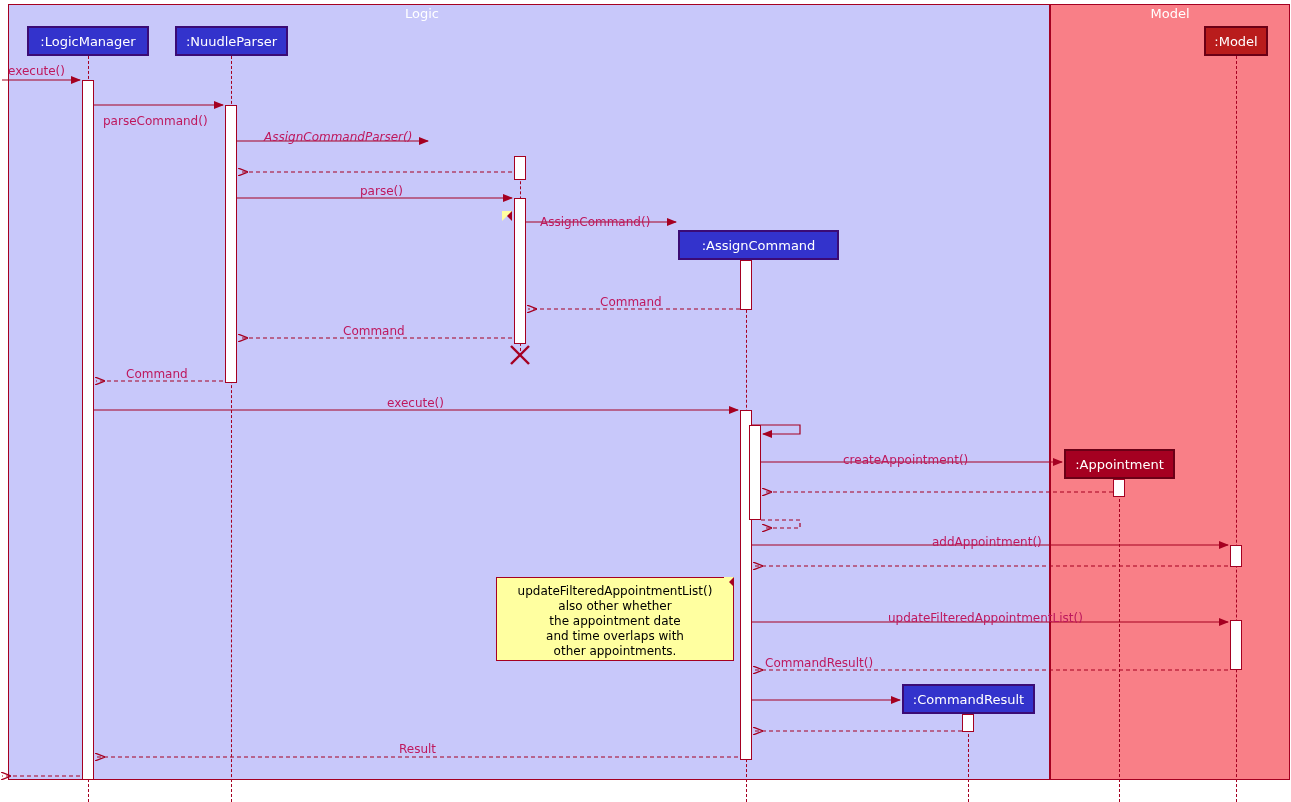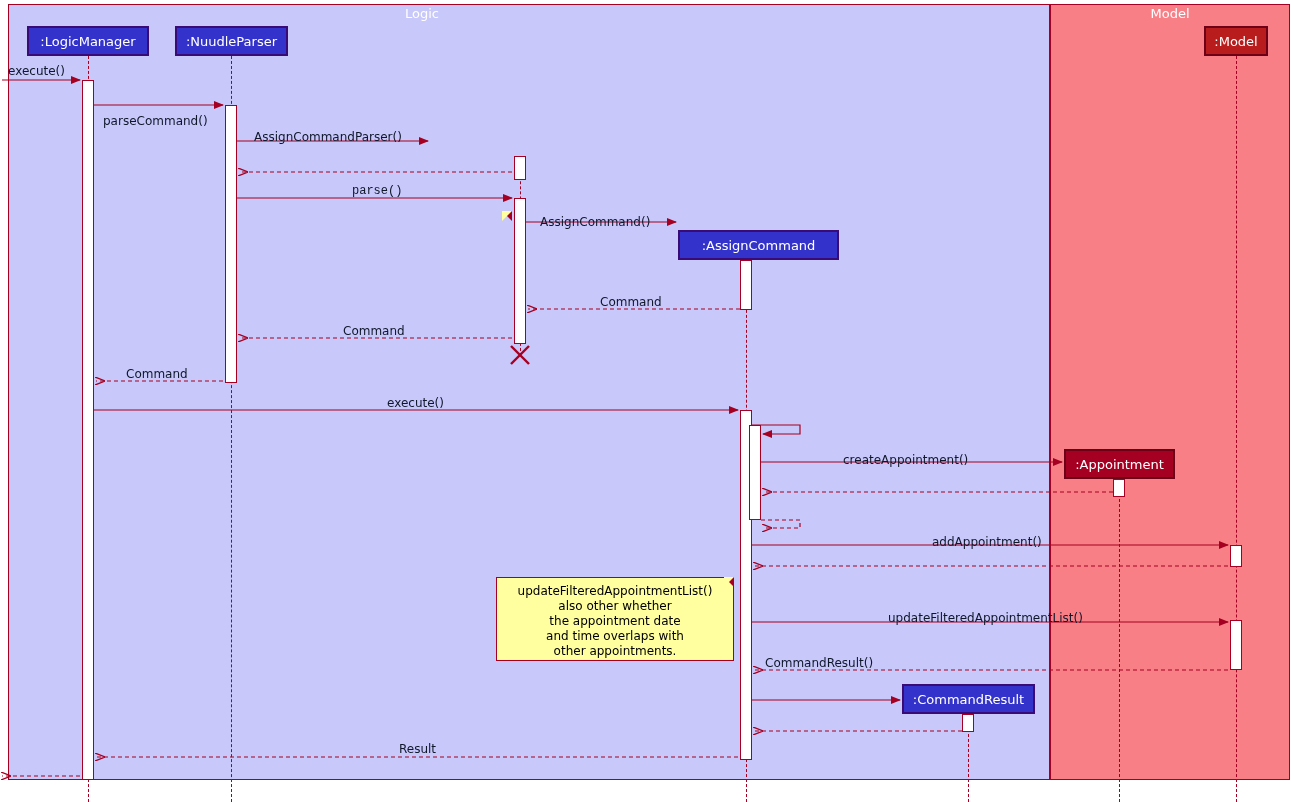--- a/index.html
+++ b/index.html
@@ -13,21 +13,21 @@
   .region-label{
     position:absolute;color:#ffffff;font-size:13px;text-align:center;
   }
   .participant{
     position:absolute;box-sizing:border-box;border:2px solid #3b0b75;
     color:#ffffff;font-size:13px;text-align:center;white-space:nowrap;
     display:flex;align-items:center;justify-content:center;
   }
   .lifeline{position:absolute;width:0;border-left:1px dashed #a50021;}
   .activation{position:absolute;box-sizing:border-box;background:#ffffff;border:1px solid #a50021;}
-  .msg-label{position:absolute;font-size:12px;color:#0f172a;white-space:nowrap;}
+  .msg-label{position:absolute;font-size:12px;color:#be185d;white-space:nowrap;}
   .note{
     position:absolute;box-sizing:border-box;background:#ffffa0;border:1px solid #a50021;
     font-size:12px;color:#000000;text-align:center;padding-top:6px;
     line-height:15px;
   }
   .note-fold{position:absolute;width:0;height:0;border-style:solid;border-width:0 10px 10px 0;border-color:transparent #a50021 transparent transparent;}
   .note-fold2{position:absolute;width:0;height:0;border-style:solid;border-width:10px 10px 0 0;border-color:#ffffa0 transparent transparent transparent;}
   svg.lines{position:absolute;left:0;top:0;width:1291px;height:802px;pointer-events:none;}
 </style>
 </head>
@@ -143,22 +143,22 @@
     <line x1="752" y1="700" x2="900" y2="700" stroke="#a50021" stroke-width="1.2" marker-end="url(#ah)"></line>
     <line x1="962" y1="731" x2="754" y2="731" stroke="#a50021" stroke-width="1.2" stroke-dasharray="4,3" marker-end="url(#ahl)"></line>
 
     <line x1="738" y1="757" x2="96" y2="757" stroke="#a50021" stroke-width="1.2" stroke-dasharray="4,3" marker-end="url(#ahl)"></line>
 
     <line x1="80" y1="776" x2="2" y2="776" stroke="#a50021" stroke-width="1.2" stroke-dasharray="4,3" marker-end="url(#ahl)"></line>
   </svg>
 
   <div class="msg-label" style="left:8px;top:64px;">execute()</div>
   <div class="msg-label" style="left:103px;top:114px;">parseCommand()</div>
-  <div class="msg-label" style="left:254px;top:130px;">AssignCommandParser()</div>
-  <div class="msg-label" style="left:352px;top:184px;font-family:Liberation Mono, monospace;">parse()</div>
+  <div class="msg-label" style="left:264px;top:130px;font-style:italic;">AssignCommandParser()</div>
+  <div class="msg-label" style="left:360px;top:184px;">parse()</div>
   <div class="msg-label" style="left:540px;top:215px;">AssignCommand()</div>
   <div class="msg-label" style="left:600px;top:295px;">Command</div>
   <div class="msg-label" style="left:343px;top:324px;">Command</div>
   <div class="msg-label" style="left:126px;top:367px;">Command</div>
   <div class="msg-label" style="left:387px;top:396px;">execute()</div>
   <div class="msg-label" style="left:843px;top:453px;">createAppointment()</div>
   <div class="msg-label" style="left:932px;top:535px;">addAppointment()</div>
   <div class="msg-label" style="left:888px;top:611px;">updateFilteredAppointmentList()</div>
   <div class="msg-label" style="left:765px;top:656px;">CommandResult()</div>
   <div class="msg-label" style="left:399px;top:742px;">Result</div>

